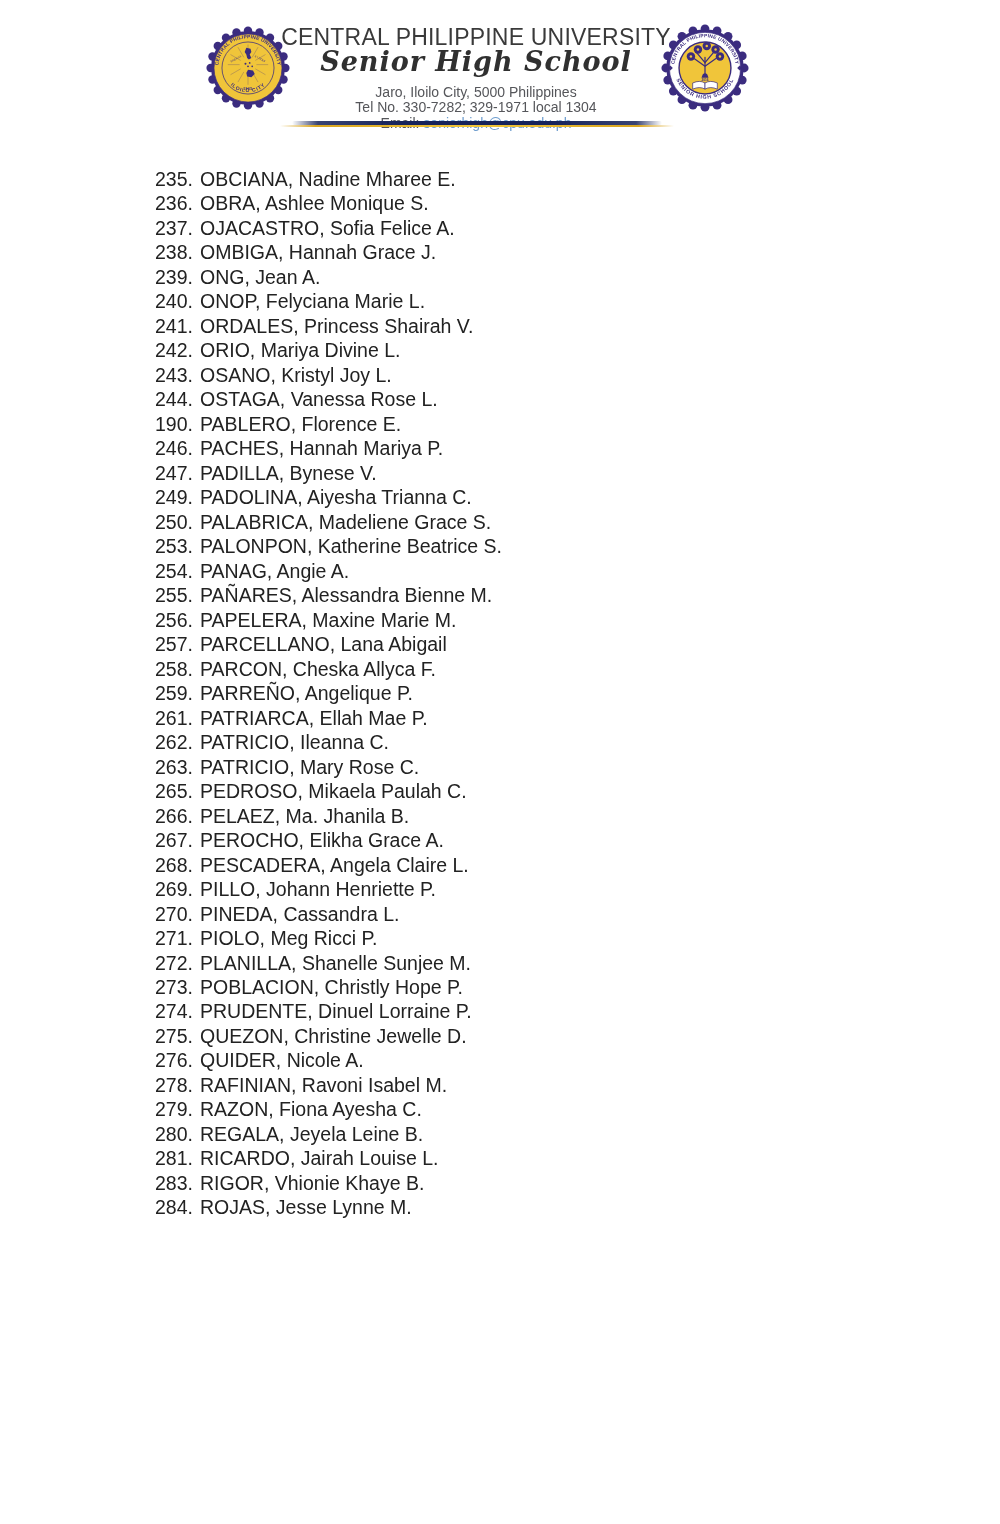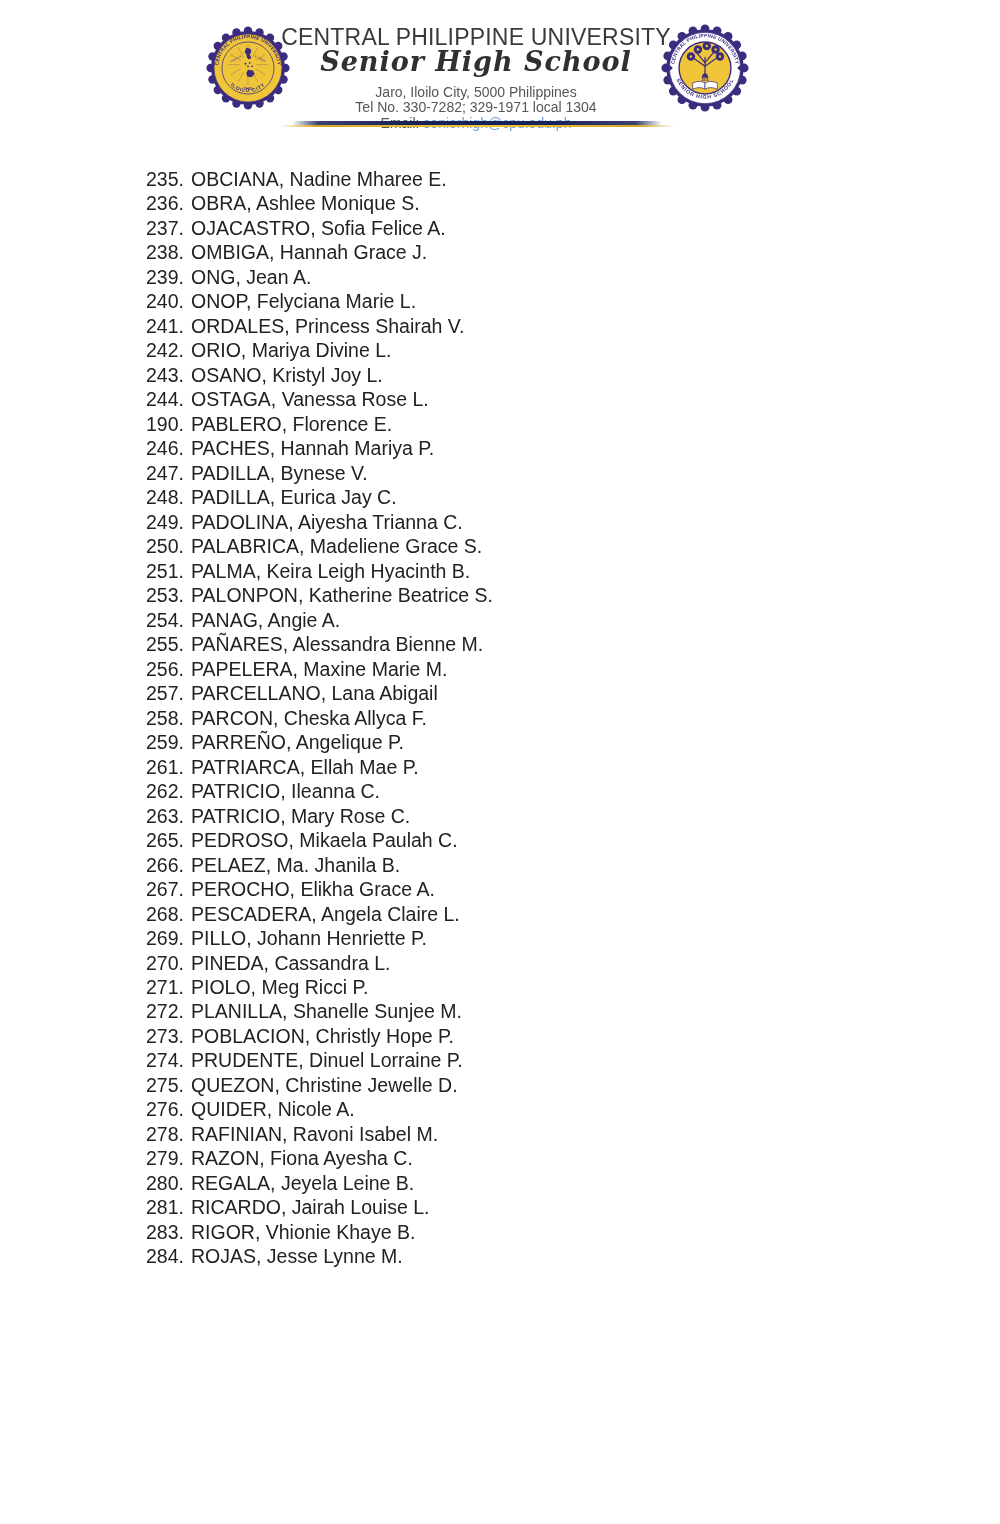--- a/index.html
+++ b/index.html
@@ -56,21 +56,21 @@
   .divider .gold-bar{
     height:2.6px;margin:0 -12px;border-radius:2px;
     background:linear-gradient(90deg,
       rgba(217,165,32,0) 0%, var(--gold_dark) 9%,
       var(--gold) 50%, var(--gold_dark) 91%,
       rgba(217,165,32,0) 100%);
   }
 
   
   .roster{
-    position:absolute;left:146px;top:167px;width:620px;
+    position:absolute;left:155px;top:167px;width:620px;
     list-style:none;
   }
   .roster li{
     height:24.49px;line-height:24.49px;
     font-size:19.5px;color:var(--ink);
     white-space:nowrap;
   }
   .roster .num{display:inline-block;width:45px;}
 
   
@@ -239,24 +239,22 @@
       <li><span class="num">238.</span><span class="name">OMBIGA, Hannah Grace J.</span></li>
       <li><span class="num">239.</span><span class="name">ONG, Jean A.</span></li>
       <li><span class="num">240.</span><span class="name">ONOP, Felyciana Marie L.</span></li>
       <li><span class="num">241.</span><span class="name">ORDALES, Princess Shairah V.</span></li>
       <li><span class="num">242.</span><span class="name">ORIO, Mariya Divine L.</span></li>
       <li><span class="num">243.</span><span class="name">OSANO, Kristyl Joy L.</span></li>
       <li><span class="num">244.</span><span class="name">OSTAGA, Vanessa Rose L.</span></li>
       <li><span class="num">190.</span><span class="name">PABLERO, Florence E.</span></li>
       <li><span class="num">246.</span><span class="name">PACHES, Hannah Mariya P.</span></li>
       <li><span class="num">247.</span><span class="name">PADILLA, Bynese V.</span></li>
-      <li><span class="num">248.</span><span class="name">PADILLA, Eurica Jay C.</span></li>
       <li><span class="num">249.</span><span class="name">PADOLINA, Aiyesha Trianna C.</span></li>
       <li><span class="num">250.</span><span class="name">PALABRICA, Madeliene Grace S.</span></li>
-      <li><span class="num">251.</span><span class="name">PALMA, Keira Leigh Hyacinth B.</span></li>
       <li><span class="num">253.</span><span class="name">PALONPON, Katherine Beatrice S.</span></li>
       <li><span class="num">254.</span><span class="name">PANAG, Angie A.</span></li>
       <li><span class="num">255.</span><span class="name">PAÑARES, Alessandra Bienne M.</span></li>
       <li><span class="num">256.</span><span class="name">PAPELERA, Maxine Marie M.</span></li>
       <li><span class="num">257.</span><span class="name">PARCELLANO, Lana Abigail</span></li>
       <li><span class="num">258.</span><span class="name">PARCON, Cheska Allyca F.</span></li>
       <li><span class="num">259.</span><span class="name">PARREÑO, Angelique P.</span></li>
       <li><span class="num">261.</span><span class="name">PATRIARCA, Ellah Mae P.</span></li>
       <li><span class="num">262.</span><span class="name">PATRICIO, Ileanna C.</span></li>
       <li><span class="num">263.</span><span class="name">PATRICIO, Mary Rose C.</span></li>

